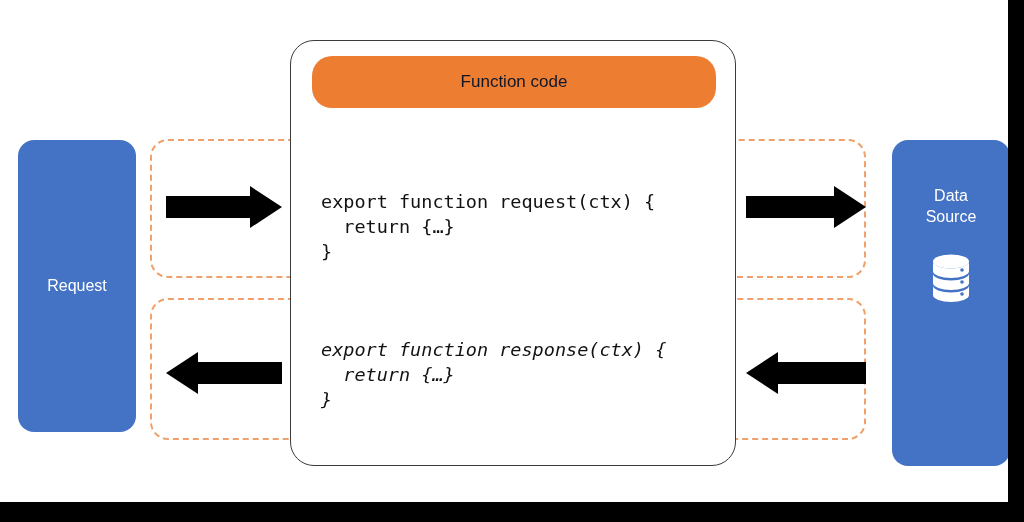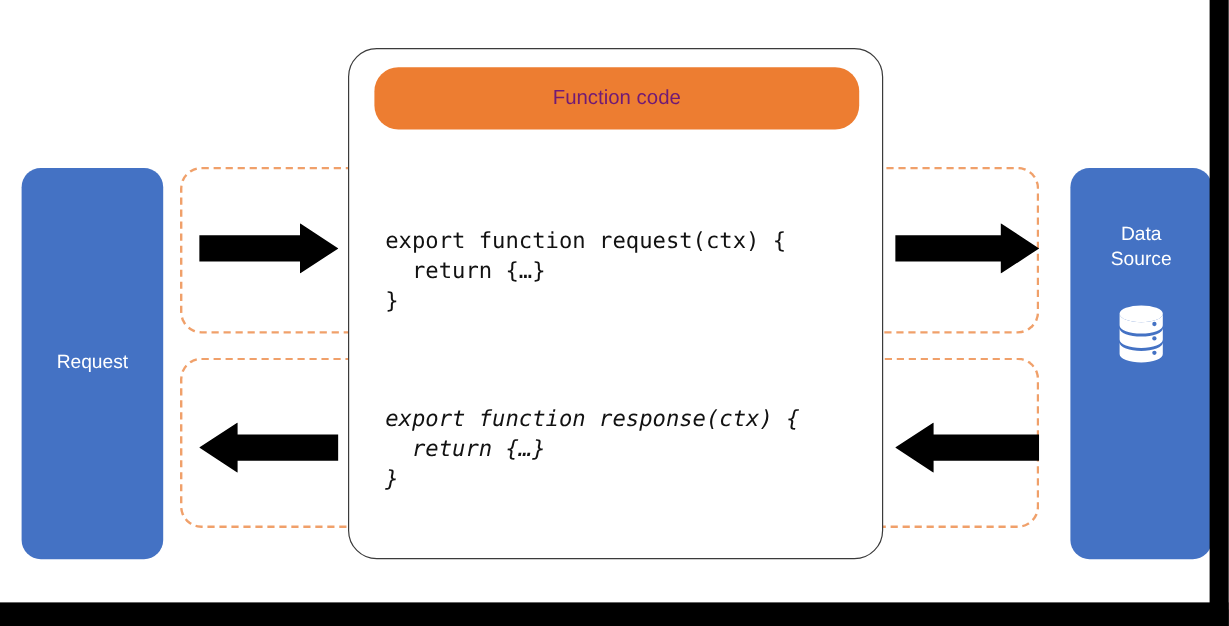--- a/index.html
+++ b/index.html
@@ -27,21 +27,21 @@
     justify-content: center;
     color: #ffffff;
     font-size: 16px;
     line-height: 1.25;
     text-align: center;
   }
   #request-box {
     left: 18px;
     top: 140px;
     width: 118px;
-    height: 326px;
+    height: 292px;
   }
   #datasource-box {
     left: 892px;
     top: 140px;
     width: 118px;
     height: 326px;
     justify-content: flex-start;
     padding-top: 46px;
     box-sizing: border-box;
   }
@@ -91,21 +91,21 @@
     z-index: 3;
   }
   #function-header {
     position: absolute;
     left: 21px;
     top: 15px;
     width: 404px;
     height: 52px;
     background: #ED7D31;
     border-radius: 20px;
-    color: #701a75;
+    color: #0f172a;
     font-size: 17px;
     display: flex;
     align-items: center;
     justify-content: center;
   }
   .code-block {
     position: absolute;
     left: 30px;
     font-family: "DejaVu Sans Mono", "Liberation Mono", monospace;
     font-size: 18.5px;

